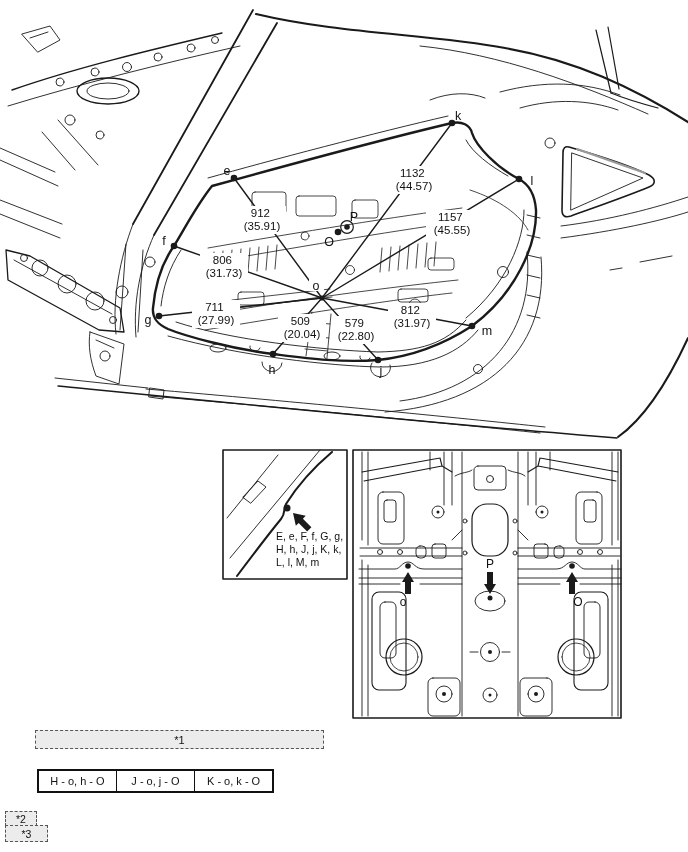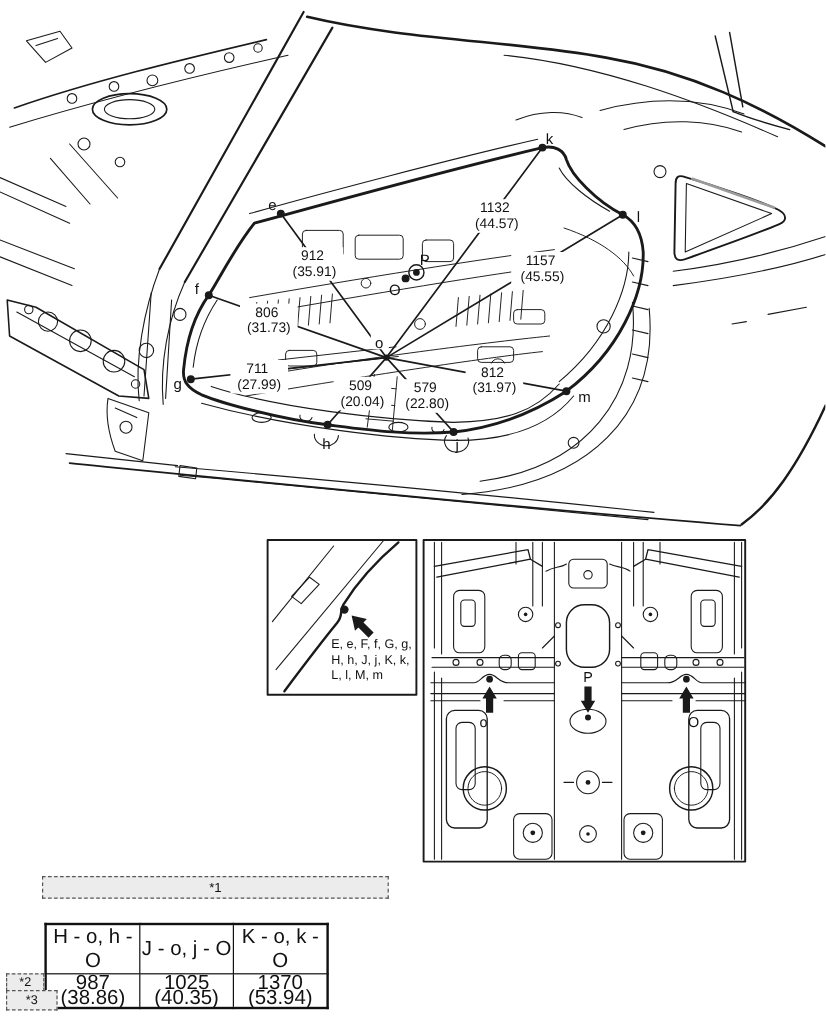--- a/index.html
+++ b/index.html
@@ -21,21 +21,21 @@
   }
   .note-sm{
     position:absolute;background:#ececec;border:1px dashed #555;
     display:flex;align-items:center;justify-content:center;font-size:10.5px;
   }
   .n2{left:5px;top:811px;width:30px;height:13px;}
   .n3{left:5px;top:825px;width:41px;height:15px;}
   table.dims{
     position:absolute;left:37px;top:769px;width:237px;
     border-collapse:collapse;border:2px solid #111;
-    font-size:17px;table-layout:fixed;
+    font-size:11px;table-layout:fixed;
   }
   table.dims td{
     border:1px solid #111;text-align:center;vertical-align:middle;padding:0;
   }
   table.dims .hd td{height:20px;}
   table.dims .vals td{height:27px;line-height:12.5px;}
 </style>
 </head>
 <body>
 
@@ -336,34 +336,20 @@
   <span>*1</span>
 </div>
 
 <table class="dims">
   <tbody>
     <tr class="hd">
       <td>H - o, h - O</td>
       <td>J - o, j - O</td>
       <td>K - o, k - O</td>
     </tr>
-    <tr class="vals">
-      <td>
-        <div>987</div>
-        <div>(38.86)</div>
-      </td>
-      <td>
-        <div>1025</div>
-        <div>(40.35)</div>
-      </td>
-      <td>
-        <div>1370</div>
-        <div>(53.94)</div>
-      </td>
-    </tr>
   </tbody>
 </table>
 
 <div class="note-sm n2">
   <span>*2</span>
 </div>
 <div class="note-sm n3">
   <span>*3</span>
 </div>
 

